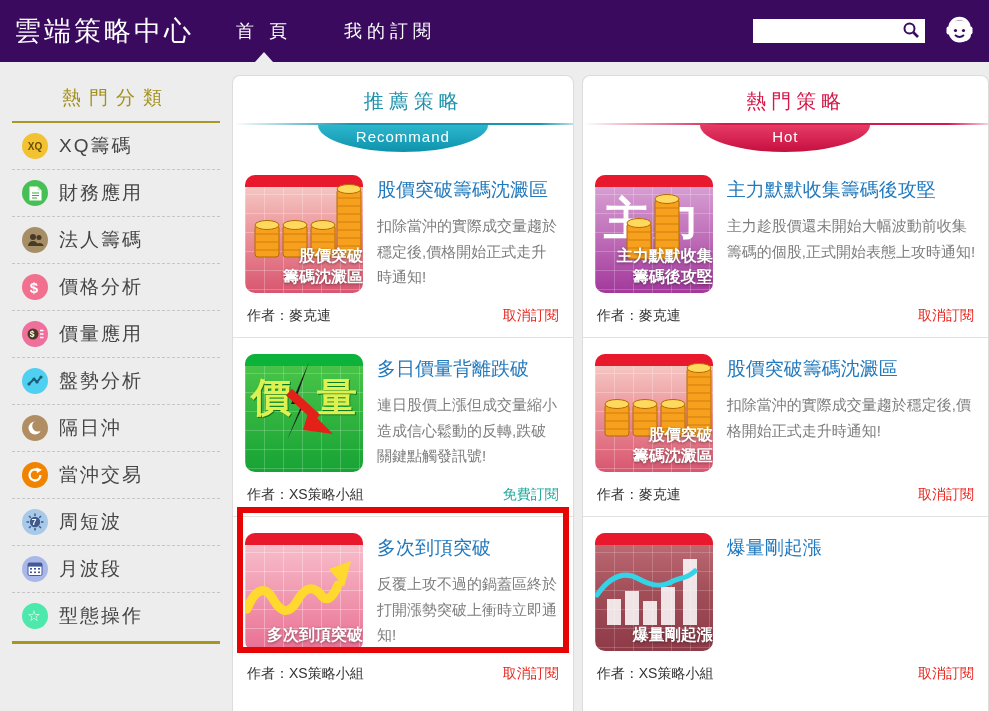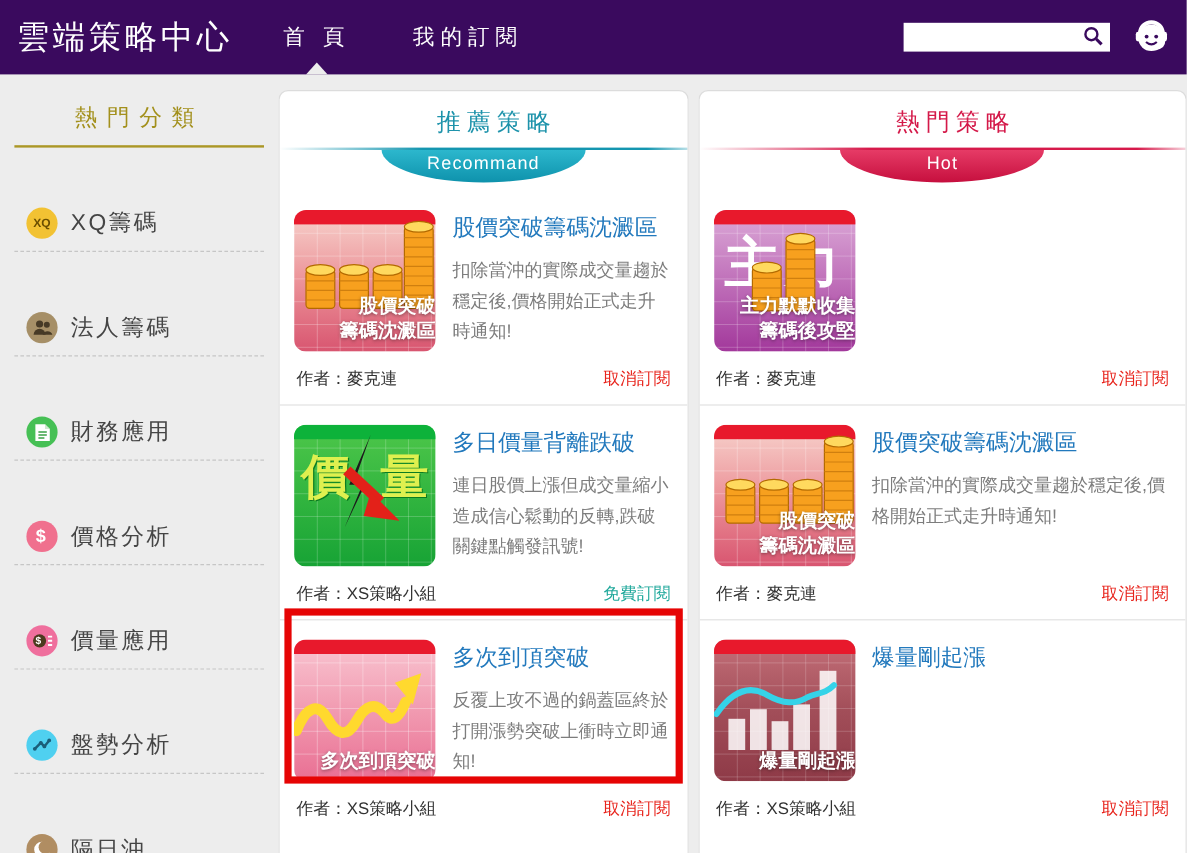--- a/index.html
+++ b/index.html
@@ -43,21 +43,21 @@
   .main { display:flex; align-items:flex-start; margin-top:13px; }
 
   
   .sidebar { width:232px; flex:none; padding:2px 10px 0 10px; }
   .side-title { text-align:center; color:#a3901c; font-size:19px; letter-spacing:8px; padding:8px 0 10px; }
   .side-rule { border-top:2px solid #ab9726; margin:0 2px; }
   .side-list { list-style:none; margin:0 2px; padding:0; }
   .side-list li {
     display:flex; align-items:center; gap:11px; padding:10px 0 10px 10px;
     border-bottom:1px dashed #c6c6c6; font-size:19px; color:#454545;
-    letter-spacing:2px; cursor:pointer;margin-top:40px;
+    letter-spacing:2px; cursor:pointer;
   }
   .side-list li:last-child { border-bottom:none; }
   .side-bottom-rule { border-top:3px solid #a89520; margin:2px 2px 0; }
   .ic {
     width:26px; height:26px; border-radius:50%; flex:none;
     display:flex; align-items:center; justify-content:center;
     font-weight:bold; color:#fff;
   }
   .ic-xq { background:#f2c233; color:#6b4f00; font-size:10px; letter-spacing:0; }
   .ic-people { background:#a68f67; }
@@ -207,39 +207,39 @@
 
   <div class="sidebar">
     <div class="side-title">熱門分類</div>
     <div class="side-rule"></div>
     <ul class="side-list">
       <li>
         <span class="ic ic-xq">XQ</span>
         <span>XQ籌碼</span>
       </li>
       <li>
+        <span class="ic ic-doc">
+          <svg width="13" height="15" viewBox="0 0 13 15">
+            <path d="M0.5,0.5 h8 l4,4 v10 h-12 z" fill="#fff"></path>
+            <path d="M8.5,0.5 l4,4 h-4 z" fill="#cfe8cf"></path>
+            <path d="M3,7 h7 M3,9.5 h7 M3,12 h5" stroke="#3aa345" stroke-width="1.2"></path>
+          </svg>
+        </span>
+        <span>財務應用</span>
+      </li>
+      <li>
         <span class="ic ic-people">
           <svg width="17" height="16" viewBox="0 0 17 16" fill="#473a26">
             <circle cx="6" cy="5" r="3"></circle>
               <path d="M1,14 a5,5 0 0 1 10,0 z"></path>
             <circle cx="12" cy="5.6" r="2.5"></circle>
               <path d="M8.5,14 a4.3,4.3 0 0 1 8.2,0 z"></path>
           </svg>
         </span>
         <span>法人籌碼</span>
-      </li>
-      <li>
-        <span class="ic ic-doc">
-          <svg width="13" height="15" viewBox="0 0 13 15">
-            <path d="M0.5,0.5 h8 l4,4 v10 h-12 z" fill="#fff"></path>
-            <path d="M8.5,0.5 l4,4 h-4 z" fill="#cfe8cf"></path>
-            <path d="M3,7 h7 M3,9.5 h7 M3,12 h5" stroke="#3aa345" stroke-width="1.2"></path>
-          </svg>
-        </span>
-        <span>財務應用</span>
       </li>
       <li>
         <span class="ic ic-price">$</span>
         <span>價格分析</span>
       </li>
       <li>
         <span class="ic ic-pv">
           <svg width="17" height="16" viewBox="0 0 17 16">
             <circle cx="6" cy="8" r="5.5" fill="#4c3a1e"></circle>
             <text x="6" y="11" font-size="8.5" fill="#fff" text-anchor="middle" font-weight="bold">$</text>
@@ -445,20 +445,24 @@
                 <rect x="60" y="24" width="24" height="60" rx="3" fill="#f7a01e"></rect>
                 <path d="M60,33 h24 M60,41 h24 M60,49 h24 M60,57 h24 M60,65 h24 M60,73 h24" fill="none" stroke="#cf7f0f"></path>
                 <ellipse cx="72" cy="24" rx="12" ry="4.5" fill="#ffd95e"></ellipse>
               </g>
             </svg>
             <div class="thumb-label">
               <div>主力默默收集</div>
               <div>籌碼後攻堅</div>
             </div>
           </div>
+          <div class="info">
+            <h3 class="card-title">主力默默收集籌碼後攻堅</h3>
+            <p class="card-desc">主力趁股價還未開始大幅波動前收集籌碼的個股,正式開始表態上攻時通知!</p>
+          </div>
         </div>
         <div class="card-footer">
           <span class="author">作者：麥克連</span>
           <span class="action">取消訂閱</span>
         </div>
       </div>
       <div class="row-sep"></div>
 
       <div class="card">
         <div class="card-row">

